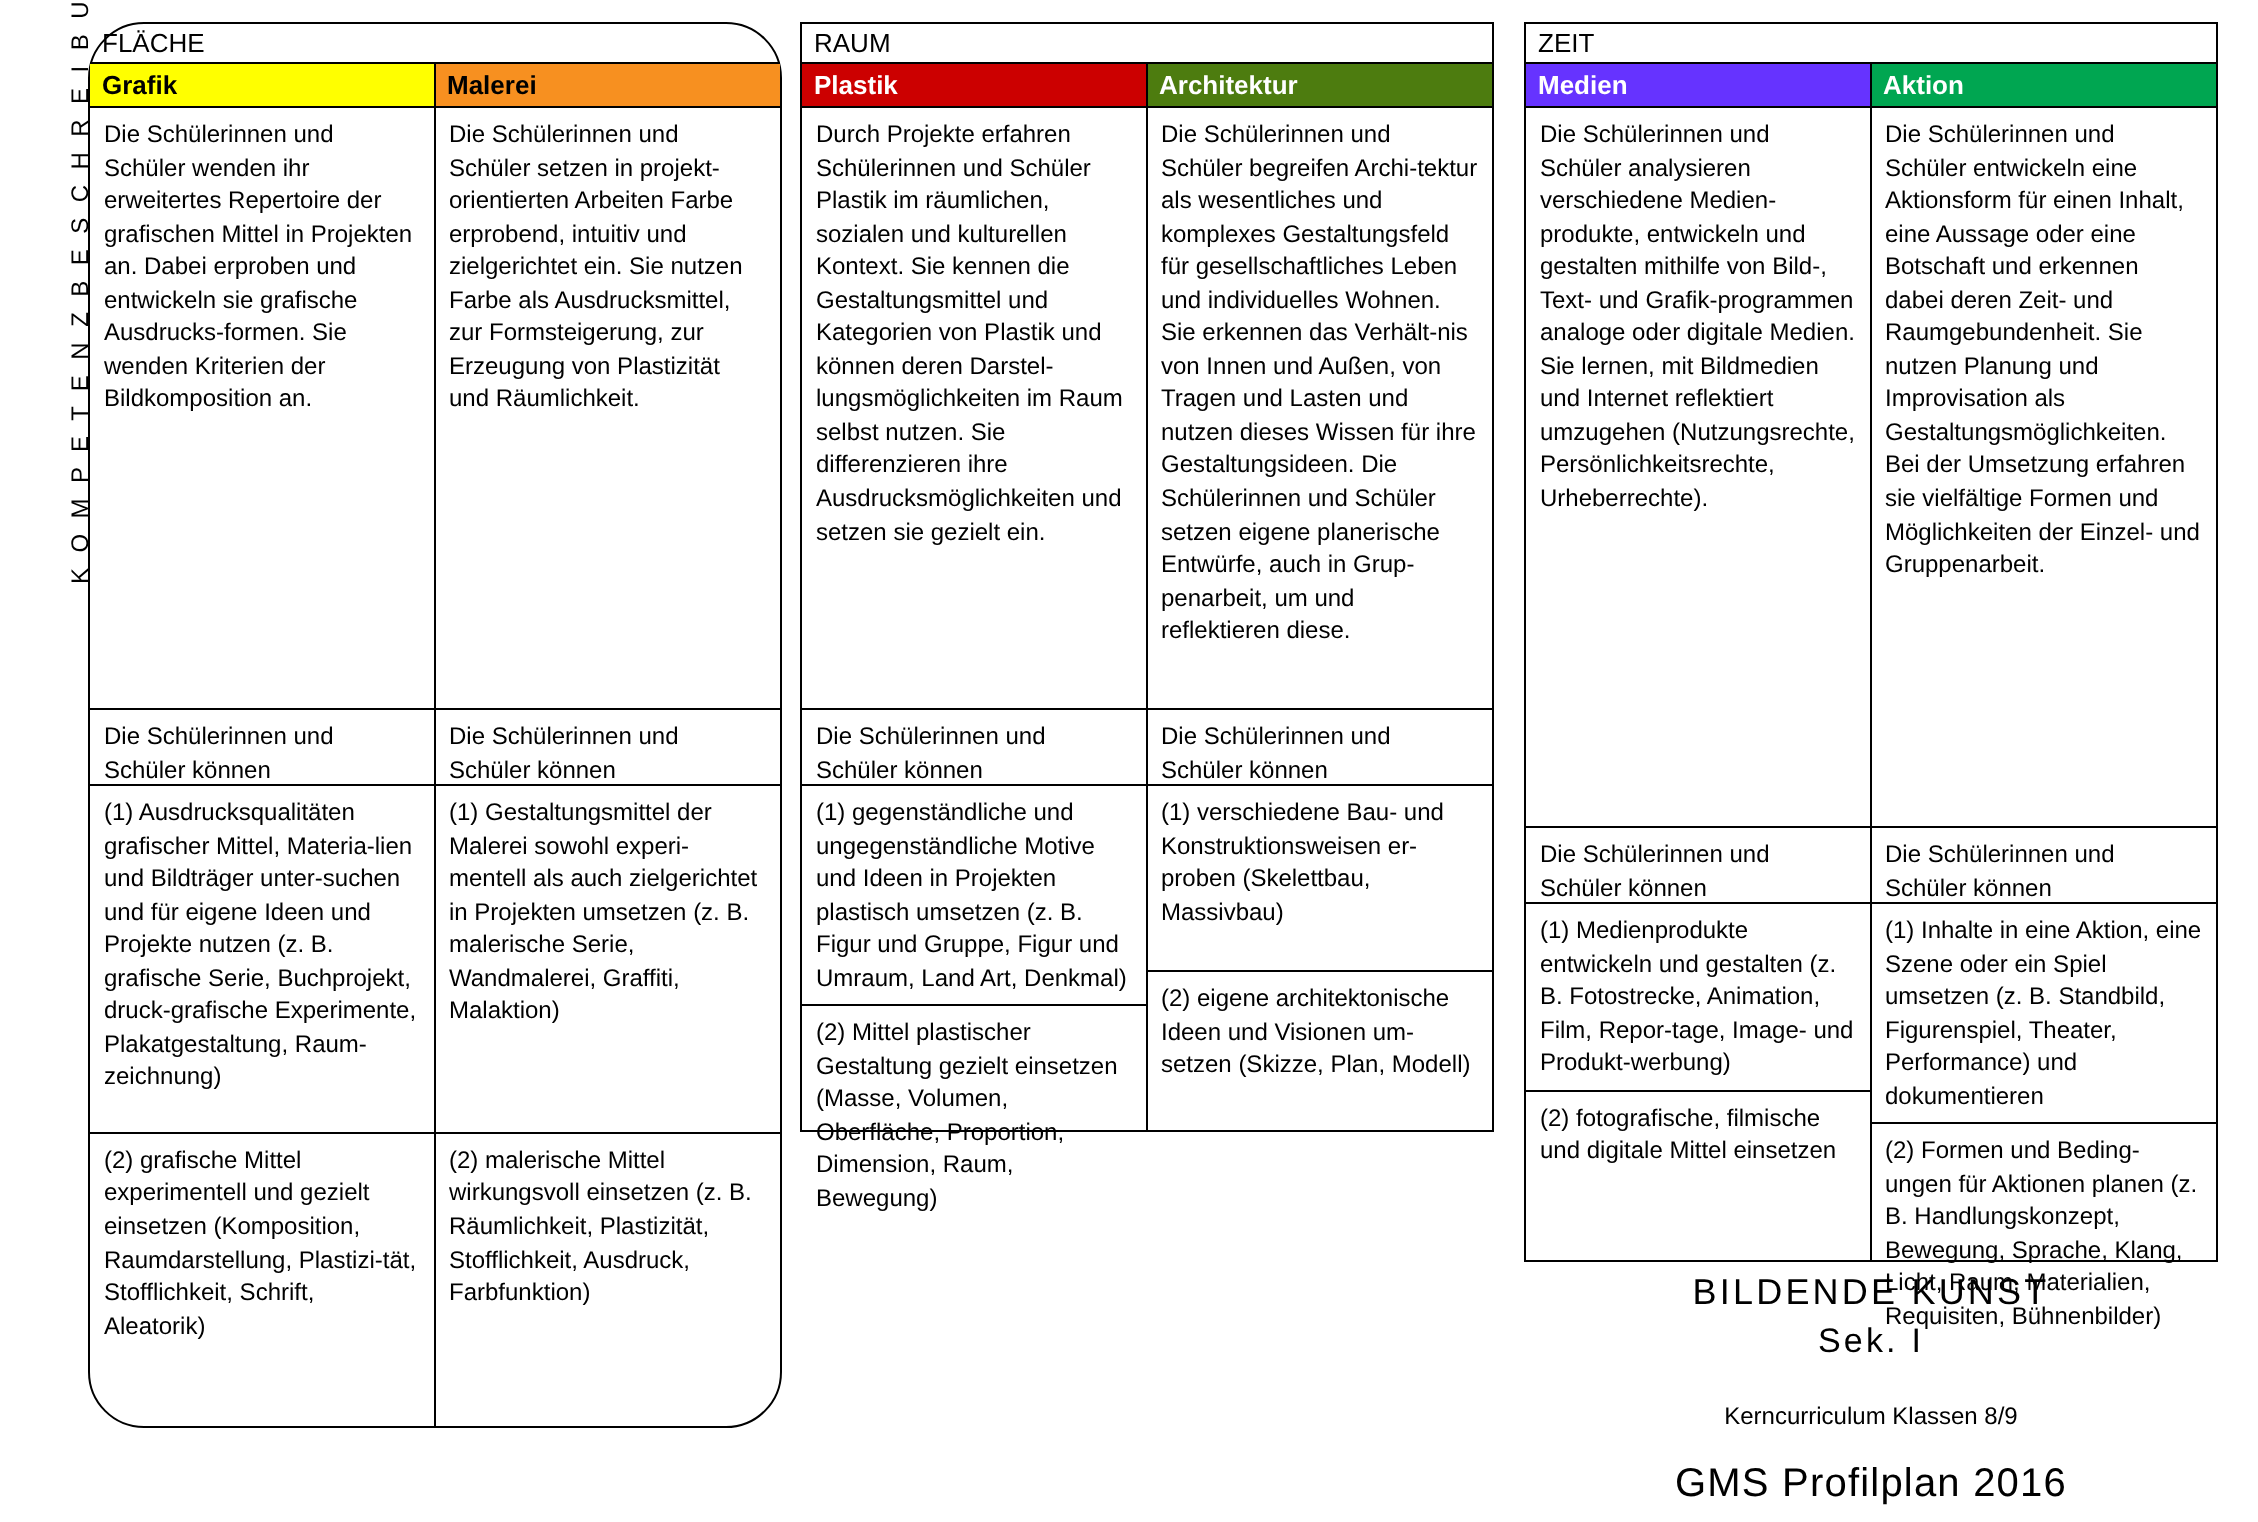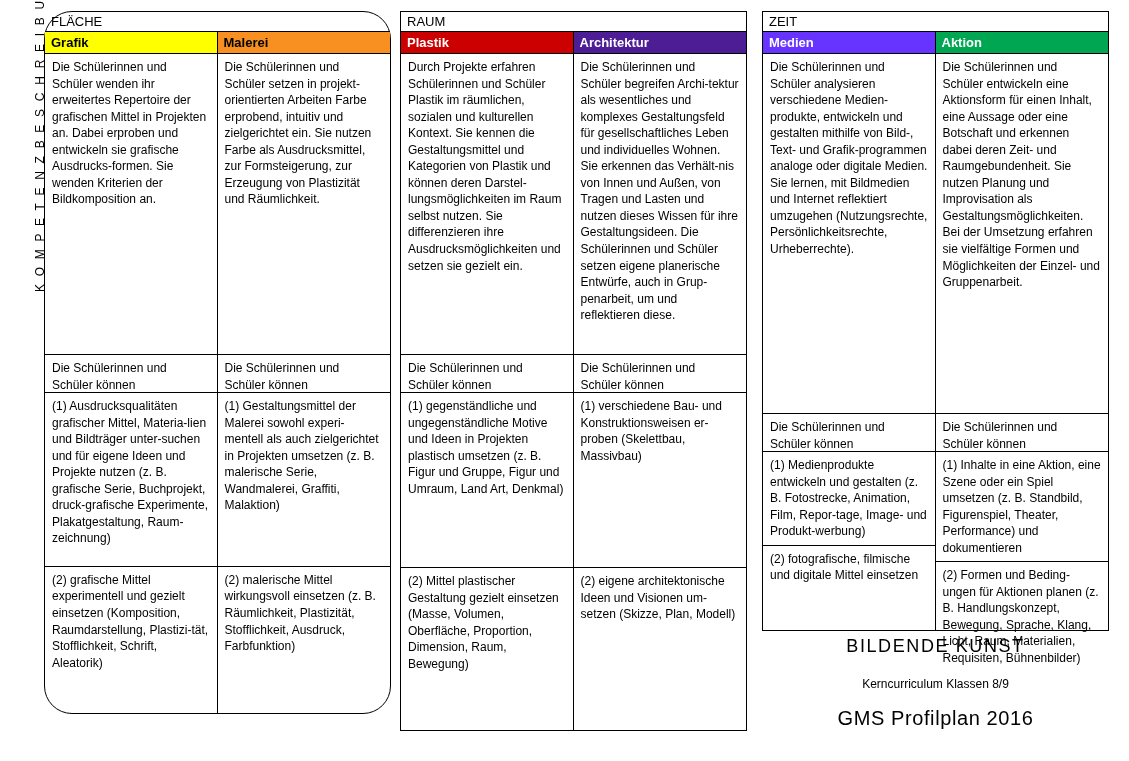--- a/index.html
+++ b/index.html
@@ -48,21 +48,21 @@
 
   
   .group {
     position: absolute;
     top: 11px;
     border: 1px solid #000;
     box-sizing: border-box;
     background: #fff;
   }
   #group-flaeche { left: 44px; width: 347px; height: 703px; border-radius: 28px; }
-  #group-raum    { left: 400px; width: 347px; height: 720px; }
+  #group-raum    { left: 400px; width: 347px; height: 555px; }
   #group-zeit    { left: 762px; width: 347px; height: 620px; }
 
   .group-title {
     height: 20px;
     line-height: 20px;
     padding-left: 6px;
     font-size: 13px;
     border-bottom: 1px solid #000;
     box-sizing: border-box;
   }
@@ -180,21 +180,21 @@
 
       <div class="col first">
         <div class="col-head dark" style="background:#cc0000">Plastik</div>
         <div class="cell desc h-desc">Durch Projekte erfahren Schülerinnen und Schüler Plastik im räumlichen, sozialen und kulturellen Kontext. Sie kennen die Gestaltungsmittel und Kategorien von Plastik und können deren Darstel-lungsmöglichkeiten im Raum selbst nutzen.  Sie differenzieren ihre Ausdrucksmöglichkeiten und setzen sie gezielt ein.</div>
         <div class="cell h-intro">Die Schülerinnen und Schüler können</div>
         <div class="cell h-listA">(1) gegenständliche und ungegenständliche Motive und Ideen in Projekten plastisch umsetzen (z. B. Figur und Gruppe, Figur und Umraum, Land Art, Denkmal)</div>
         <div class="cell h-listB nb">(2) Mittel plastischer Gestaltung gezielt einsetzen (Masse, Volumen, Oberfläche, Proportion, Dimension, Raum, Bewegung)</div>
       </div>
 
       <div class="col">
-        <div class="col-head dark" style="background:#4c1d95">Architektur</div>
+        <div class="col-head dark" style="background:#4d7c0f">Architektur</div>
         <div class="cell desc h-desc">Die Schülerinnen und Schüler begreifen Archi-tektur als wesentliches und komplexes Gestaltungsfeld für gesellschaftliches Leben und individuelles Wohnen. Sie erkennen das Verhält-nis von Innen und Außen, von Tragen und Lasten und nutzen dieses Wissen für ihre Gestaltungsideen. Die Schülerinnen und Schüler setzen eigene planerische Entwürfe, auch in Grup-penarbeit, um und reflektieren diese.</div>
         <div class="cell h-intro">Die Schülerinnen und Schüler können</div>
         <div class="cell h-listA">(1) verschiedene Bau- und Konstruktionsweisen er-proben (Skelettbau, Massivbau)</div>
         <div class="cell h-listB nb">(2) eigene architektonische Ideen und Visionen um-setzen (Skizze, Plan, Modell)</div>
       </div>
 
     </div>
   </div>
 
   <div class="group" id="group-zeit">
@@ -215,17 +215,18 @@
         <div class="cell h-intro-z">Die Schülerinnen und Schüler können</div>
         <div class="cell h-listA-z">(1) Inhalte in eine Aktion, eine Szene oder ein Spiel umsetzen (z. B. Standbild, Figurenspiel, Theater, Performance) und dokumentieren</div>
         <div class="cell h-listB-z nb">(2) Formen und Beding-ungen für Aktionen planen (z. B. Handlungskonzept, Bewegung, Sprache, Klang, Licht, Raum, Materialien, Requisiten, Bühnenbilder)</div>
       </div>
 
     </div>
   </div>
 
   <div id="footer">
     <div class="f1">BILDENDE KUNST</div>
+    <div class="f2">Sek. I</div>
     <div class="f3">Kerncurriculum Klassen 8/9</div>
     <div class="f4">GMS Profilplan 2016</div>
   </div>
 
 </div>
 
 </body></html>

